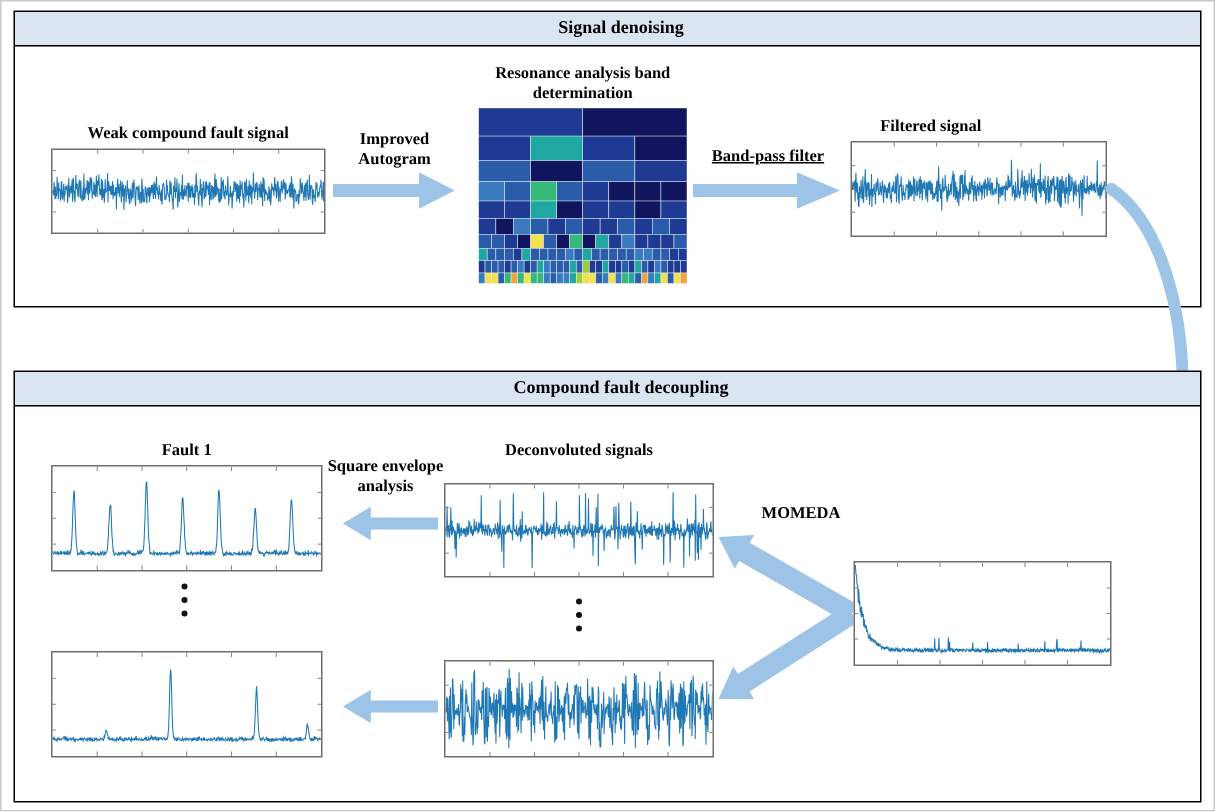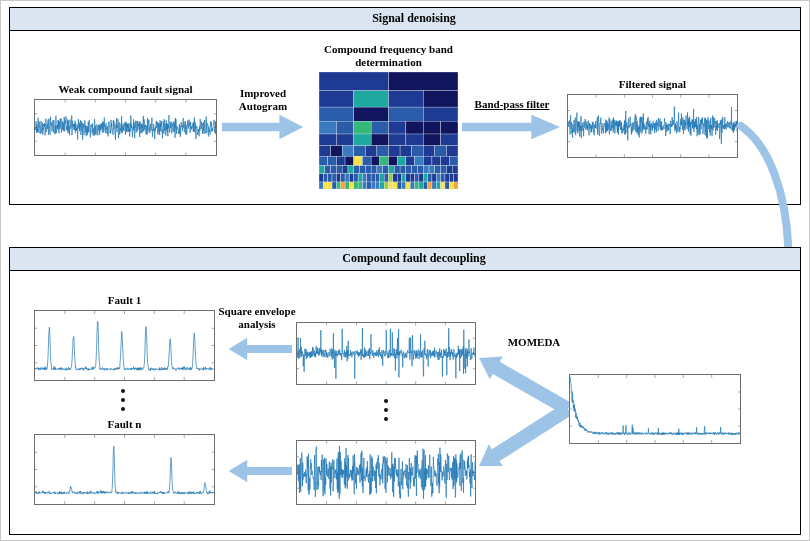--- a/index.html
+++ b/index.html
@@ -39,21 +39,21 @@
         <polyline points="0.0,26.3 0.3,24.7 0.6,25.3 0.9,27.4 1.2,19.4 1.5,23.3 1.8,29.9 2.2,22.3 2.5,29.5 2.8,26.2 3.1,27.9 3.4,16.2 3.7,23.2 4.0,24.7 4.3,29.9 4.6,19.5 4.9,24.8 5.2,23.7 5.5,24.0 5.8,30.8 6.2,28.6 6.5,19.2 6.8,19.2 7.1,27.6 7.4,29.9 7.7,27.4 8.0,24.1 8.3,20.5 8.6,31.4 8.9,24.9 9.2,27.5 9.5,21.8 9.8,23.9 10.2,22.3 10.5,24.5 10.8,21.0 11.1,32.1 11.4,28.9 11.7,24.2 12.0,17.0 12.3,25.5 12.6,28.8 12.9,23.9 13.2,22.5 13.5,21.7 13.8,26.3 14.2,20.7 14.5,17.8 14.8,31.4 15.1,28.0 15.4,16.9 15.7,25.3 16.0,24.6 16.3,29.4 16.6,31.7 16.9,23.2 17.2,15.2 17.5,23.7 17.8,22.3 18.2,20.3 18.5,25.9 18.8,28.6 19.1,26.8 19.4,20.7 19.7,18.5 20.0,19.0 20.3,28.3 20.6,29.4 20.9,18.4 21.2,28.7 21.5,29.3 21.8,31.0 22.2,27.1 22.5,23.0 22.8,30.4 23.1,14.4 23.4,22.3 23.7,30.0 24.0,28.5 24.3,23.2 24.6,26.2 24.9,22.8 25.2,24.0 25.5,18.2 25.8,26.9 26.2,18.8 26.5,30.4 26.8,19.6 27.1,22.6 27.4,26.3 27.7,17.3 28.0,16.5 28.3,19.8 28.6,25.0 28.9,17.2 29.2,29.6 29.5,25.7 29.8,25.5 30.2,26.7 30.5,19.2 30.8,27.2 31.1,27.0 31.4,20.9 31.7,28.4 32.0,23.3 32.3,15.4 32.6,23.9 32.9,28.5 33.2,18.5 33.5,21.6 33.8,20.8 34.2,14.9 34.5,22.1 34.8,26.9 35.1,26.8 35.4,23.7 35.7,27.6 36.0,17.5 36.3,29.8 36.6,30.3 36.9,18.5 37.2,27.7 37.5,28.8 37.8,23.7 38.2,32.0 38.5,26.2 38.8,17.8 39.1,26.0 39.4,25.3 39.7,25.1 40.0,24.6 40.3,19.9 40.6,14.0 40.9,31.8 41.2,21.4 41.5,18.9 41.8,24.8 42.2,24.0 42.5,21.7 42.8,24.6 43.1,27.2 43.4,21.7 43.7,27.2 44.0,24.0 44.3,18.8 44.6,29.9 44.9,21.0 45.2,25.8 45.5,28.0 45.8,25.5 46.2,27.4 46.5,22.5 46.8,24.8 47.1,36.0 47.4,23.4 47.7,21.9 48.0,17.4 48.3,25.9 48.6,25.6 48.9,20.5 49.2,28.4 49.5,22.4 49.8,24.5 50.2,18.5 50.5,28.9 50.8,31.8 51.1,23.0 51.4,19.3 51.7,26.6 52.0,28.4 52.3,21.0 52.6,36.2 52.9,29.5 53.2,23.4 53.5,24.2 53.8,21.6 54.2,31.7 54.5,27.5 54.8,26.8 55.1,18.4 55.4,25.1 55.7,23.3 56.0,29.6 56.3,23.5 56.6,32.9 56.9,26.1 57.2,27.0 57.5,23.4 57.8,31.9 58.2,24.8 58.5,29.9 58.8,19.9 59.1,21.8 59.4,29.1 59.7,20.3 60.0,18.1 60.3,22.3 60.6,23.3 60.9,31.2 61.2,34.0 61.5,25.9 61.8,22.5 62.2,22.3 62.5,24.0 62.8,22.6 63.1,30.3 63.4,24.2 63.7,21.4 64.0,27.4 64.3,32.2 64.6,28.6 64.9,25.5 65.2,26.7 65.5,32.4 65.8,17.3 66.2,22.3 66.5,31.4 66.8,23.5 67.1,31.3 67.4,31.5 67.7,31.4 68.0,28.0 68.3,22.2 68.6,23.4 68.9,23.3 69.2,31.1 69.5,32.2 69.8,25.6 70.2,22.7 70.5,26.6 70.8,28.0 71.1,22.5 71.4,31.5 71.7,29.4 72.0,22.8 72.3,27.5 72.6,24.6 72.9,21.3 73.2,26.1 73.5,21.8 73.8,21.4 74.2,28.8 74.5,29.7 74.8,19.3 75.1,27.2 75.4,20.5 75.7,23.0 76.0,29.6 76.3,20.8 76.6,16.0 76.9,24.5 77.2,22.5 77.5,27.0 77.8,25.0 78.2,30.0 78.5,21.1 78.8,24.0 79.1,26.6 79.4,26.4 79.7,30.9 80.0,27.2 80.3,23.9 80.6,33.1 80.9,31.0 81.2,20.4 81.5,21.3 81.8,19.9 82.2,22.5 82.5,24.5 82.8,30.2 83.1,28.5 83.4,27.2 83.7,30.2 84.0,18.1 84.3,24.6 84.6,21.3 84.9,27.2 85.2,26.6 85.5,27.8 85.8,28.0 86.2,31.5 86.5,18.3 86.8,26.8 87.1,26.3 87.4,19.5 87.7,27.0 88.0,28.0 88.3,30.5 88.6,32.0 88.9,36.2 89.2,22.0 89.5,22.2 89.8,25.4 90.2,16.5 90.5,29.2 90.8,23.4 91.1,25.4 91.4,23.3 91.7,17.4 92.0,29.0 92.3,34.8 92.6,29.5 92.9,23.6 93.2,20.2 93.5,31.3 93.8,29.0 94.2,25.7 94.5,27.6 94.8,24.8 95.1,21.2 95.4,29.9 95.7,14.8 96.0,26.4 96.3,30.1 96.6,28.1 96.9,23.7 97.2,28.0 97.5,21.3 97.8,25.2 98.2,27.5 98.5,28.2 98.8,21.7 99.1,23.1 99.4,23.9 99.7,19.8 100.0,31.4 100.3,25.7 100.6,19.9 100.9,28.7 101.2,21.5 101.5,24.6 101.8,29.3 102.2,22.1 102.5,25.1 102.8,20.9 103.1,28.6 103.4,22.5 103.7,28.7 104.0,27.6 104.3,26.3 104.6,33.1 104.9,21.0 105.2,28.7 105.5,24.8 105.8,14.1 106.2,18.5 106.5,25.4 106.8,22.0 107.1,25.9 107.4,29.8 107.7,33.8 108.0,26.6 108.3,24.6 108.6,26.6 108.9,17.6 109.2,27.7 109.5,20.4 109.8,30.6 110.2,34.7 110.5,23.1 110.8,25.0 111.1,18.9 111.4,23.1 111.7,29.8 112.0,28.6 112.3,25.9 112.6,19.0 112.9,28.5 113.2,26.8 113.5,19.1 113.8,23.1 114.2,23.6 114.5,21.6 114.8,26.5 115.1,27.1 115.4,19.9 115.7,33.7 116.0,19.4 116.3,28.3 116.6,29.4 116.9,30.2 117.2,21.2 117.5,25.3 117.8,21.8 118.2,30.2 118.5,22.6 118.8,23.2 119.1,29.0 119.4,19.2 119.7,14.4 120.0,27.5 120.3,28.4 120.6,17.6 120.9,23.0 121.2,27.1 121.5,22.3 121.8,24.6 122.2,23.3 122.5,31.0 122.8,31.4 123.1,27.2 123.4,23.3 123.7,31.4 124.0,28.9 124.3,16.3 124.6,29.9 124.9,26.4 125.2,18.9 125.5,20.4 125.8,17.9 126.2,28.2 126.5,24.8 126.8,28.5 127.1,30.0 127.4,21.6 127.7,25.2 128.0,25.3 128.3,27.7 128.6,26.8 128.9,20.9 129.2,16.0 129.5,25.5 129.8,33.5 130.2,26.8 130.5,28.1 130.8,25.6 131.1,21.8 131.4,28.3 131.7,27.9 132.0,25.9 132.3,35.5 132.6,29.6 132.9,24.5 133.2,27.5 133.5,23.2 133.8,19.3 134.2,19.4 134.5,25.5 134.8,23.5 135.1,19.8 135.4,20.6 135.7,31.3 136.0,24.6 136.3,20.7 136.6,28.4 136.9,29.7 137.2,21.4 137.5,27.1 137.8,31.9 138.2,18.4 138.5,28.0 138.8,22.5 139.1,20.9 139.4,23.9 139.7,19.1 140.0,26.7 140.3,29.3 140.6,26.6 140.9,34.9 141.2,27.8 141.5,19.5 141.8,19.5 142.2,25.2 142.5,30.7 142.8,17.4 143.1,27.8 143.4,26.5 143.7,26.8 144.0,21.8 144.3,27.4 144.6,32.3 144.9,18.5 145.2,27.0 145.5,27.3 145.8,20.9 146.2,29.2 146.5,21.9 146.8,32.9 147.1,22.8 147.4,25.7 147.7,23.2 148.0,13.7 148.3,23.7 148.6,25.0 148.9,29.5 149.2,25.1 149.5,20.3 149.8,25.5 150.2,21.9 150.5,19.5 150.8,20.7 151.1,30.4 151.4,26.0 151.7,23.1 152.0,23.7 152.3,20.7 152.6,27.1 152.9,28.7 153.2,25.0 153.5,19.1 153.8,28.9 154.2,20.7 154.5,24.8 154.8,34.3 155.1,16.4 155.4,25.8 155.7,17.4 156.0,20.3 156.3,30.9 156.6,24.6 156.9,23.6 157.2,26.0 157.5,26.7 157.8,25.8 158.2,26.7 158.5,30.6 158.8,28.3 159.1,29.7 159.4,22.0 159.7,25.5 160.0,31.2 160.3,23.9 160.6,33.5 160.9,31.3 161.2,27.2 161.5,20.1 161.8,24.6 162.2,22.5 162.5,22.8 162.8,24.2 163.1,27.7 163.4,22.0 163.7,16.4 164.0,22.2 164.3,25.0 164.6,20.5 164.9,29.3 165.2,27.8 165.5,23.9 165.8,19.1 166.2,19.5 166.5,31.2 166.8,22.3 167.1,24.9 167.4,27.3 167.7,31.5 168.0,23.7 168.3,24.3 168.6,18.7 168.9,21.5 169.2,26.3 169.5,23.9 169.8,20.7 170.2,17.8 170.5,23.7 170.8,23.0 171.1,19.6 171.4,29.9 171.7,25.9 172.0,20.1 172.3,26.1 172.6,24.2 172.9,26.8 173.2,24.1 173.5,25.2 173.8,24.4 174.2,23.4 174.5,21.2 174.8,28.6 175.1,19.9 175.4,28.8 175.7,26.7 176.0,15.9 176.3,19.3 176.6,29.2 176.9,27.1 177.2,20.5 177.5,28.7 177.8,35.4 178.2,23.4 178.5,24.1 178.8,25.0 179.1,24.4 179.4,31.4 179.7,29.8 180.0,31.0 180.3,26.7 180.6,28.0 180.9,26.5 181.2,33.0 181.5,31.9 181.8,24.2 182.2,28.2 182.5,17.2 182.8,19.4 183.1,21.4 183.4,26.5 183.7,23.5 184.0,19.7 184.3,25.1 184.6,25.6 184.9,26.9 185.2,30.8 185.5,21.0 185.8,28.4 186.2,27.0 186.5,19.9 186.8,30.9 187.1,21.3 187.4,20.5 187.7,18.1 188.0,27.0 188.3,28.5 188.6,30.3 188.9,26.6 189.2,15.1 189.5,24.0 189.8,30.0 190.2,21.2 190.5,22.6 190.8,22.0 191.1,22.3 191.4,31.8 191.7,33.2 192.0,24.1 192.3,24.3 192.6,29.0 192.9,27.0 193.2,28.4 193.5,31.6 193.8,24.8 194.2,19.4 194.5,23.6 194.8,20.2 195.1,26.2 195.4,28.9 195.7,25.7 196.0,25.6 196.3,28.1 196.6,24.6 196.9,23.0 197.2,21.8 197.5,22.0 197.8,18.0 198.2,25.8 198.5,29.9 198.8,26.9 199.1,25.8 199.4,19.4 199.7,31.0 200.0,19.4" fill="none" stroke="var(--line)" stroke-width="0.7" vector-effect="non-scaling-stroke"></polyline>
         <path d="M33.3 50V47.8M33.3 0V2.2M66.7 50V47.8M66.7 0V2.2M100.0 50V47.8M100.0 0V2.2M133.3 50V47.8M133.3 0V2.2M166.7 50V47.8M166.7 0V2.2M0 12.5H2.5M200 12.5H197.5M0 25.0H2.5M200 25.0H197.5M0 37.5H2.5M200 37.5H197.5" stroke="#555" stroke-width="0.5" fill="none" vector-effect="non-scaling-stroke"></path>
       </svg>
   </div>
 
   <div class="lbl" style="left:214px;top:86px;width:96px;">Improved Autogram</div>
   <svg class="arrow-svg" style="left:221px;top:113px;width:82px;height:26px;" viewBox="0 0 100 30" preserveAspectRatio="none">
     <polygon points="0,10 70,10 70,1 99,15 70,29 70,20 0,20"></polygon>
   </svg>
 
-  <div class="lbl" style="left:296px;top:42px;width:183px;">Compound frequency band determination</div>
+  <div class="lbl" style="left:296px;top:42px;width:183px;">Resonance analysis band determination</div>
   <div class="heat" style="left:318px;top:71px;width:139px;height:117px;">
     <svg viewBox="0 0 100 100" preserveAspectRatio="none" id="heatmap">
         <rect x="0.00" y="0" width="50.00" height="16" fill="#1f3a93" stroke="#e4ecf7" stroke-width="0.25"></rect>
         <rect x="50.00" y="0" width="50.00" height="16" fill="#10155e" stroke="#e4ecf7" stroke-width="0.25"></rect>
         <rect x="0.00" y="16" width="25.00" height="14" fill="#1f3a93" stroke="#e4ecf7" stroke-width="0.25"></rect>
         <rect x="25.00" y="16" width="25.00" height="14" fill="#1fa8a0" stroke="#e4ecf7" stroke-width="0.25"></rect>
         <rect x="50.00" y="16" width="25.00" height="14" fill="#1f3a93" stroke="#e4ecf7" stroke-width="0.25"></rect>
         <rect x="75.00" y="16" width="25.00" height="14" fill="#10155e" stroke="#e4ecf7" stroke-width="0.25"></rect>
         <rect x="0.00" y="30" width="25.00" height="12" fill="#2a5caa" stroke="#e4ecf7" stroke-width="0.25"></rect>
         <rect x="25.00" y="30" width="25.00" height="12" fill="#10155e" stroke="#e4ecf7" stroke-width="0.25"></rect>
@@ -192,21 +192,21 @@
         <rect x="93.75" y="94" width="3.13" height="6" fill="#f5e14a" stroke="#e4ecf7" stroke-width="0.25"></rect>
         <rect x="96.88" y="94" width="3.13" height="6" fill="#f0a43c" stroke="#e4ecf7" stroke-width="0.25"></rect>
       </svg>
   </div>
 
   <div class="lbl" style="left:452px;top:97px;width:118px;text-decoration:underline;">Band-pass filter</div>
   <svg class="arrow-svg" style="left:461px;top:113px;width:99px;height:26px;" viewBox="0 0 100 30" preserveAspectRatio="none">
     <polygon points="0,10 70,10 70,1 99,15 70,29 70,20 0,20"></polygon>
   </svg>
 
-  <div class="lbl" style="left:566px;top:77px;width:171px;">Filtered signal</div>
+  <div class="lbl" style="left:534px;top:77px;width:171px;">Filtered signal</div>
   <div class="plot" style="left:566px;top:93px;width:171px;height:64px;">
     <svg viewBox="0 0 200 50" preserveAspectRatio="none">
         <polyline points="0.0,21.0 0.3,24.1 0.6,25.4 0.9,24.8 1.2,21.7 1.5,23.4 1.8,20.5 2.2,25.4 2.5,31.9 2.8,20.9 3.1,16.3 3.4,22.9 3.7,27.0 4.0,22.1 4.3,21.9 4.6,31.0 4.9,26.8 5.2,34.2 5.5,34.4 5.8,23.5 6.2,29.9 6.5,27.9 6.8,25.9 7.1,20.2 7.4,22.8 7.7,29.5 8.0,30.4 8.3,26.3 8.6,18.2 8.9,32.0 9.2,32.4 9.5,26.0 9.8,22.4 10.2,19.1 10.5,14.3 10.8,29.3 11.1,21.1 11.4,25.2 11.7,30.9 12.0,23.9 12.3,21.8 12.6,25.6 12.9,21.2 13.2,29.0 13.5,21.9 13.8,33.4 14.2,30.3 14.5,25.1 14.8,28.3 15.1,25.1 15.4,17.0 15.7,34.7 16.0,24.9 16.3,28.4 16.6,29.1 16.9,24.6 17.2,25.7 17.5,22.3 17.8,28.0 18.2,27.0 18.5,33.3 18.8,24.2 19.1,21.3 19.4,26.3 19.7,24.9 20.0,22.8 20.3,19.3 20.6,21.8 20.9,28.0 21.2,27.7 21.5,27.8 21.8,27.6 22.2,21.4 22.5,26.6 22.8,23.4 23.1,28.5 23.4,24.6 23.7,24.0 24.0,20.6 24.3,23.7 24.6,29.1 24.9,32.5 25.2,26.8 25.5,22.6 25.8,26.8 26.2,25.0 26.5,23.5 26.8,27.8 27.1,30.0 27.4,29.2 27.7,24.4 28.0,30.0 28.3,25.8 28.6,25.1 28.9,22.1 29.2,27.3 29.5,21.6 29.8,21.8 30.2,30.3 30.5,28.3 30.8,29.5 31.1,32.5 31.4,24.2 31.7,26.6 32.0,23.2 32.3,26.4 32.6,23.7 32.9,20.9 33.2,24.9 33.5,27.1 33.8,27.3 34.2,26.8 34.5,18.6 34.8,17.8 35.1,32.1 35.4,21.7 35.7,21.4 36.0,16.5 36.3,19.4 36.6,30.1 36.9,30.9 37.2,32.9 37.5,23.7 37.8,22.5 38.2,23.4 38.5,22.9 38.8,18.3 39.1,25.7 39.4,29.0 39.7,31.3 40.0,28.9 40.3,22.7 40.6,27.4 40.9,28.3 41.2,27.0 41.5,27.9 41.8,30.9 42.2,24.7 42.5,25.9 42.8,22.5 43.1,23.0 43.4,24.2 43.7,22.9 44.0,23.1 44.3,30.9 44.6,21.8 44.9,19.9 45.2,30.0 45.5,21.3 45.8,28.7 46.2,20.8 46.5,26.8 46.8,29.1 47.1,22.6 47.4,27.0 47.7,27.9 48.0,24.5 48.3,24.9 48.6,18.3 48.9,31.7 49.2,20.6 49.5,19.6 49.8,27.1 50.2,27.2 50.5,28.9 50.8,23.7 51.1,20.8 51.4,21.0 51.7,28.6 52.0,24.0 52.3,26.5 52.6,23.5 52.9,19.7 53.2,20.5 53.5,30.2 53.8,18.1 54.2,27.5 54.5,23.1 54.8,20.0 55.1,23.2 55.4,31.0 55.7,29.2 56.0,21.8 56.3,23.2 56.6,24.6 56.9,20.3 57.2,25.1 57.5,21.5 57.8,25.3 58.2,29.2 58.5,30.6 58.8,21.2 59.1,28.7 59.4,22.1 59.7,32.1 60.0,21.3 60.3,25.7 60.6,20.7 60.9,24.9 61.2,25.1 61.5,20.3 61.8,26.1 62.2,27.9 62.5,21.4 62.8,27.8 63.1,24.6 63.4,22.1 63.7,31.1 64.0,26.2 64.3,28.4 64.6,28.5 64.9,30.4 65.2,27.2 65.5,28.7 65.8,28.2 66.2,24.0 66.5,27.5 66.8,20.8 67.1,31.8 67.4,28.6 67.7,19.9 68.0,31.8 68.3,12.9 68.6,20.9 68.9,22.6 69.2,25.9 69.5,22.3 69.8,30.4 70.2,25.2 70.5,27.6 70.8,36.7 71.1,22.6 71.4,21.1 71.7,19.0 72.0,26.8 72.3,23.9 72.6,25.3 72.9,25.5 73.2,25.7 73.5,17.4 73.8,22.9 74.2,24.6 74.5,23.7 74.8,30.2 75.1,32.0 75.4,25.9 75.7,30.4 76.0,22.2 76.3,28.0 76.6,28.8 76.9,26.7 77.2,26.0 77.5,26.2 77.8,22.0 78.2,28.2 78.5,25.2 78.8,20.6 79.1,19.0 79.4,19.5 79.7,15.3 80.0,29.4 80.3,28.2 80.6,16.9 80.9,22.9 81.2,25.6 81.5,30.9 81.8,21.0 82.2,29.1 82.5,29.9 82.8,24.0 83.1,32.4 83.4,26.2 83.7,27.2 84.0,28.3 84.3,34.2 84.6,25.0 84.9,28.3 85.2,18.1 85.5,30.1 85.8,17.7 86.2,17.7 86.5,22.2 86.8,17.8 87.1,17.6 87.4,31.1 87.7,25.1 88.0,22.5 88.3,29.1 88.6,17.8 88.9,26.7 89.2,14.8 89.5,27.7 89.8,22.9 90.2,23.7 90.5,25.2 90.8,27.9 91.1,24.8 91.4,25.7 91.7,25.9 92.0,31.3 92.3,26.6 92.6,22.0 92.9,21.3 93.2,27.9 93.5,26.2 93.8,27.3 94.2,19.1 94.5,23.6 94.8,17.7 95.1,25.5 95.4,24.0 95.7,22.8 96.0,31.7 96.3,24.6 96.6,25.6 96.9,20.7 97.2,28.5 97.5,23.4 97.8,30.0 98.2,31.6 98.5,25.1 98.8,22.8 99.1,22.5 99.4,26.9 99.7,23.7 100.0,28.7 100.3,25.2 100.6,22.6 100.9,21.1 101.2,24.7 101.5,26.8 101.8,26.3 102.2,23.1 102.5,30.8 102.8,22.4 103.1,28.1 103.4,23.2 103.7,24.8 104.0,21.6 104.3,22.0 104.6,30.0 104.9,20.0 105.2,20.2 105.5,25.1 105.8,22.2 106.2,23.0 106.5,28.8 106.8,27.8 107.1,18.6 107.4,22.1 107.7,21.0 108.0,25.9 108.3,25.3 108.6,25.1 108.9,19.1 109.2,27.9 109.5,23.8 109.8,23.5 110.2,21.4 110.5,28.8 110.8,21.6 111.1,26.3 111.4,27.7 111.7,26.1 112.0,28.3 112.3,25.3 112.6,25.2 112.9,24.6 113.2,26.1 113.5,27.5 113.8,27.2 114.2,18.8 114.5,21.6 114.8,21.9 115.1,22.8 115.4,26.7 115.7,33.0 116.0,22.1 116.3,26.6 116.6,24.2 116.9,29.7 117.2,25.0 117.5,23.9 117.8,26.8 118.2,28.6 118.5,23.1 118.8,25.8 119.1,28.5 119.4,24.4 119.7,24.0 120.0,25.0 120.3,23.4 120.6,23.5 120.9,31.5 121.2,24.4 121.5,20.9 121.8,24.1 122.2,25.6 122.5,23.7 122.8,25.8 123.1,17.9 123.4,18.1 123.7,24.6 124.0,21.7 124.3,20.2 124.6,24.0 124.9,22.5 125.2,23.0 125.5,21.4 125.8,9.3 126.2,22.8 126.5,29.1 126.8,23.7 127.1,27.2 127.4,22.9 127.7,27.6 128.0,25.4 128.3,31.0 128.6,30.8 128.9,21.1 129.2,23.7 129.5,28.9 129.8,28.7 130.2,29.7 130.5,25.0 130.8,14.3 131.1,19.6 131.4,26.4 131.7,28.8 132.0,25.8 132.3,30.1 132.6,27.0 132.9,27.3 133.2,22.4 133.5,19.3 133.8,24.4 134.2,14.9 134.5,23.9 134.8,21.1 135.1,24.6 135.4,28.1 135.7,21.1 136.0,18.0 136.3,21.1 136.6,31.5 136.9,24.6 137.2,20.3 137.5,23.5 137.8,27.0 138.2,20.0 138.5,28.5 138.8,25.1 139.1,22.4 139.4,24.4 139.7,16.6 140.0,22.0 140.3,22.1 140.6,23.8 140.9,27.5 141.2,24.6 141.5,14.1 141.8,24.5 142.2,21.1 142.5,29.5 142.8,18.7 143.1,26.2 143.4,19.6 143.7,24.6 144.0,17.4 144.3,29.9 144.6,31.5 144.9,21.6 145.2,26.9 145.5,32.8 145.8,21.8 146.2,23.1 146.5,22.4 146.8,19.6 147.1,21.1 147.4,26.5 147.7,19.9 148.0,27.4 148.3,25.3 148.6,11.2 148.9,29.7 149.2,28.7 149.5,21.2 149.8,26.2 150.2,23.5 150.5,25.1 150.8,19.3 151.1,26.0 151.4,21.2 151.7,20.9 152.0,27.5 152.3,17.7 152.6,30.1 152.9,33.3 153.2,27.8 153.5,24.3 153.8,30.9 154.2,20.6 154.5,20.3 154.8,17.9 155.1,32.4 155.4,31.5 155.7,26.7 156.0,23.1 156.3,31.8 156.6,20.2 156.9,21.7 157.2,21.4 157.5,27.5 157.8,19.6 158.2,22.9 158.5,18.9 158.8,23.5 159.1,18.0 159.4,20.6 159.7,31.5 160.0,27.5 160.3,23.1 160.6,24.4 160.9,25.5 161.2,24.7 161.5,22.2 161.8,18.3 162.2,32.0 162.5,18.8 162.8,28.9 163.1,28.0 163.4,33.0 163.7,20.3 164.0,34.4 164.3,24.8 164.6,19.8 164.9,35.1 165.2,33.1 165.5,20.9 165.8,18.0 166.2,26.3 166.5,27.5 166.8,20.9 167.1,20.8 167.4,23.0 167.7,29.8 168.0,24.3 168.3,32.6 168.6,21.1 168.9,18.6 169.2,27.8 169.5,24.3 169.8,26.4 170.2,24.0 170.5,33.2 170.8,18.1 171.1,16.6 171.4,20.3 171.7,28.6 172.0,17.8 172.3,26.3 172.6,24.3 172.9,26.1 173.2,24.3 173.5,18.6 173.8,22.8 174.2,21.1 174.5,27.2 174.8,31.9 175.1,24.5 175.4,21.0 175.7,28.1 176.0,24.9 176.3,25.6 176.6,20.3 176.9,29.0 177.2,22.7 177.5,25.7 177.8,26.1 178.2,25.9 178.5,26.3 178.8,22.9 179.1,22.6 179.4,35.5 179.7,29.6 180.0,28.4 180.3,20.3 180.6,23.5 180.9,21.6 181.2,30.0 181.5,39.4 181.8,19.6 182.2,30.6 182.5,23.4 182.8,24.3 183.1,17.6 183.4,26.9 183.7,26.2 184.0,24.5 184.3,27.4 184.6,24.5 184.9,26.2 185.2,27.6 185.5,17.9 185.8,23.7 186.2,26.3 186.5,23.6 186.8,26.6 187.1,28.0 187.4,22.9 187.7,23.9 188.0,25.0 188.3,25.6 188.6,21.0 188.9,22.2 189.2,26.2 189.5,25.7 189.8,23.5 190.2,22.1 190.5,23.6 190.8,26.2 191.1,23.1 191.4,22.0 191.7,26.9 192.0,26.0 192.3,27.0 192.6,25.0 192.9,21.0 193.2,23.7 193.5,9.8 193.8,25.7 194.2,28.8 194.5,26.3 194.8,24.0 195.1,28.4 195.4,22.6 195.7,30.5 196.0,23.0 196.3,29.2 196.6,21.4 196.9,28.3 197.2,26.8 197.5,24.1 197.8,26.2 198.2,23.0 198.5,24.8 198.8,23.2 199.1,20.9 199.4,23.6 199.7,21.4 200.0,30.0" fill="none" stroke="var(--line)" stroke-width="0.7" vector-effect="non-scaling-stroke"></polyline>
         <path d="M33.3 50V47.8M33.3 0V2.2M66.7 50V47.8M66.7 0V2.2M100.0 50V47.8M100.0 0V2.2M133.3 50V47.8M133.3 0V2.2M166.7 50V47.8M166.7 0V2.2M0 12.5H2.5M200 12.5H197.5M0 25.0H2.5M200 25.0H197.5M0 37.5H2.5M200 37.5H197.5" stroke="#555" stroke-width="0.5" fill="none" vector-effect="non-scaling-stroke"></path>
       </svg>
   </div>
 
   <svg class="curve" style="left:718px;top:110px;width:92px;height:300px;" viewBox="0 0 92 300">
     <defs>
       <marker id="ah" markerUnits="userSpaceOnUse" markerWidth="26" markerHeight="26" refX="3" refY="9" orient="auto">
@@ -229,33 +229,33 @@
         <path d="M33.3 50V47.8M33.3 0V2.2M66.7 50V47.8M66.7 0V2.2M100.0 50V47.8M100.0 0V2.2M133.3 50V47.8M133.3 0V2.2M166.7 50V47.8M166.7 0V2.2M0 12.5H2.5M200 12.5H197.5M0 25.0H2.5M200 25.0H197.5M0 37.5H2.5M200 37.5H197.5" stroke="#555" stroke-width="0.5" fill="none" vector-effect="non-scaling-stroke"></path>
       </svg>
   </div>
 
   <div class="vdots" style="left:120px;top:388px;">
       <i></i>
       <i></i>
       <i></i>
     </div>
 
-  <div class="lbl" style="left:33px;top:417px;width:181px;">Fault n</div>
   <div class="plot" style="left:33px;top:433px;width:181px;height:71px;">
     <svg viewBox="0 0 200 50" preserveAspectRatio="none">
         <polyline points="0.0,42.0 0.3,41.3 0.6,41.9 0.9,41.8 1.2,40.7 1.5,42.5 1.8,41.9 2.2,41.8 2.5,41.9 2.8,42.5 3.1,42.1 3.4,42.5 3.7,41.7 4.0,42.4 4.3,41.2 4.6,42.0 4.9,41.1 5.2,42.2 5.5,42.1 5.8,41.9 6.2,42.2 6.5,42.2 6.8,41.6 7.1,41.9 7.4,41.9 7.7,41.7 8.0,41.2 8.3,41.1 8.6,40.4 8.9,42.1 9.2,41.2 9.5,40.8 9.8,41.9 10.2,41.2 10.5,42.1 10.8,42.8 11.1,41.8 11.4,41.3 11.7,42.7 12.0,42.0 12.3,42.1 12.6,41.8 12.9,41.8 13.2,41.3 13.5,41.4 13.8,42.4 14.2,42.2 14.5,41.6 14.8,41.8 15.1,41.4 15.4,41.7 15.7,40.7 16.0,42.5 16.3,42.8 16.6,42.3 16.9,42.9 17.2,42.2 17.5,41.7 17.8,42.1 18.2,42.0 18.5,42.0 18.8,42.4 19.1,42.3 19.4,42.0 19.7,42.1 20.0,41.6 20.3,41.8 20.6,42.1 20.9,41.5 21.2,42.0 21.5,41.3 21.8,42.4 22.2,41.1 22.5,41.9 22.8,42.7 23.1,42.1 23.4,41.9 23.7,41.3 24.0,41.5 24.3,41.7 24.6,41.9 24.9,42.3 25.2,42.5 25.5,41.9 25.8,42.9 26.2,41.6 26.5,41.9 26.8,42.2 27.1,42.1 27.4,40.8 27.7,42.2 28.0,42.9 28.3,41.3 28.6,41.8 28.9,42.2 29.2,42.4 29.5,41.0 29.8,42.8 30.2,42.5 30.5,42.6 30.8,42.4 31.1,41.5 31.4,42.8 31.7,41.4 32.0,41.8 32.3,41.9 32.6,41.7 32.9,41.1 33.2,42.5 33.5,42.0 33.8,42.1 34.2,42.3 34.5,42.0 34.8,42.3 35.1,42.6 35.4,42.2 35.7,41.3 36.0,41.3 36.3,41.6 36.6,41.9 36.9,41.8 37.2,41.7 37.5,41.8 37.8,42.8 38.2,41.5 38.5,40.4 38.8,40.9 39.1,39.6 39.4,39.1 39.7,37.2 40.0,38.2 40.3,38.1 40.6,38.2 40.9,39.5 41.2,40.1 41.5,41.8 41.8,41.7 42.2,41.0 42.5,41.5 42.8,42.3 43.1,42.1 43.4,41.9 43.7,41.7 44.0,41.9 44.3,41.1 44.6,42.1 44.9,41.6 45.2,42.0 45.5,42.1 45.8,42.7 46.2,41.9 46.5,41.9 46.8,42.4 47.1,42.4 47.4,42.8 47.7,41.5 48.0,42.0 48.3,41.2 48.6,42.0 48.9,42.0 49.2,42.4 49.5,42.1 49.8,41.4 50.2,40.7 50.5,42.3 50.8,40.6 51.1,42.1 51.4,42.3 51.7,42.0 52.0,41.7 52.3,42.6 52.6,42.8 52.9,42.3 53.2,42.1 53.5,41.6 53.8,42.8 54.2,41.4 54.5,41.6 54.8,41.4 55.1,42.1 55.4,41.8 55.7,41.9 56.0,42.2 56.3,41.6 56.6,41.3 56.9,42.2 57.2,41.3 57.5,41.6 57.8,41.7 58.2,42.7 58.5,42.9 58.8,41.1 59.1,41.4 59.4,42.6 59.7,41.9 60.0,42.0 60.3,42.0 60.6,42.0 60.9,41.2 61.2,42.4 61.5,42.2 61.8,41.1 62.2,41.7 62.5,40.5 62.8,42.2 63.1,42.1 63.4,41.8 63.7,41.8 64.0,42.3 64.3,41.7 64.6,41.7 64.9,41.5 65.2,42.1 65.5,42.3 65.8,42.4 66.2,42.6 66.5,41.6 66.8,42.1 67.1,42.1 67.4,42.4 67.7,42.2 68.0,42.5 68.3,41.7 68.6,41.5 68.9,41.8 69.2,40.7 69.5,42.2 69.8,40.8 70.2,42.4 70.5,42.4 70.8,42.2 71.1,42.3 71.4,41.0 71.7,41.5 72.0,42.2 72.3,41.6 72.6,41.6 72.9,41.3 73.2,41.7 73.5,40.2 73.8,40.2 74.2,41.9 74.5,40.7 74.8,42.5 75.1,40.9 75.4,41.9 75.7,41.9 76.0,41.4 76.3,40.7 76.6,40.7 76.9,42.2 77.2,40.8 77.5,42.2 77.8,42.4 78.2,41.8 78.5,41.2 78.8,41.9 79.1,42.3 79.4,41.0 79.7,41.8 80.0,41.8 80.3,41.7 80.6,41.2 80.9,41.2 81.2,41.2 81.5,42.1 81.8,42.1 82.2,41.7 82.5,41.4 82.8,41.3 83.1,41.5 83.4,41.9 83.7,41.1 84.0,42.2 84.3,42.1 84.6,42.1 84.9,42.0 85.2,41.4 85.5,41.7 85.8,40.9 86.2,38.7 86.5,36.0 86.8,30.2 87.1,23.9 87.4,14.9 87.7,10.9 88.0,8.2 88.3,9.8 88.6,16.6 88.9,24.3 89.2,30.9 89.5,36.4 89.8,38.8 90.2,41.4 90.5,40.6 90.8,41.7 91.1,42.2 91.4,41.7 91.7,41.7 92.0,41.4 92.3,42.9 92.6,41.4 92.9,42.1 93.2,42.3 93.5,41.3 93.8,41.9 94.2,41.9 94.5,41.7 94.8,41.7 95.1,42.1 95.4,42.5 95.7,42.5 96.0,42.6 96.3,42.0 96.6,41.7 96.9,41.2 97.2,42.6 97.5,41.7 97.8,42.5 98.2,42.0 98.5,41.6 98.8,41.4 99.1,41.7 99.4,42.4 99.7,41.8 100.0,42.0 100.3,41.6 100.6,41.9 100.9,41.6 101.2,42.0 101.5,42.4 101.8,42.0 102.2,41.6 102.5,41.5 102.8,41.6 103.1,41.6 103.4,41.8 103.7,42.6 104.0,42.3 104.3,41.8 104.6,42.7 104.9,41.8 105.2,41.5 105.5,42.3 105.8,41.5 106.2,41.9 106.5,41.7 106.8,41.4 107.1,42.5 107.4,42.4 107.7,41.7 108.0,42.7 108.3,40.8 108.6,42.0 108.9,42.2 109.2,40.8 109.5,40.9 109.8,41.8 110.2,41.9 110.5,42.1 110.8,41.7 111.1,42.4 111.4,41.9 111.7,42.0 112.0,42.2 112.3,41.6 112.6,42.5 112.9,41.7 113.2,41.4 113.5,42.4 113.8,42.3 114.2,42.2 114.5,41.9 114.8,42.2 115.1,42.4 115.4,42.6 115.7,42.0 116.0,41.7 116.3,41.7 116.6,42.3 116.9,42.4 117.2,42.3 117.5,42.5 117.8,41.4 118.2,41.5 118.5,41.7 118.8,42.6 119.1,42.1 119.4,42.1 119.7,41.8 120.0,41.8 120.3,41.3 120.6,41.2 120.9,42.2 121.2,42.4 121.5,42.4 121.8,42.3 122.2,41.2 122.5,42.8 122.8,41.4 123.1,41.6 123.4,41.6 123.7,41.1 124.0,41.9 124.3,42.6 124.6,41.0 124.9,42.4 125.2,42.1 125.5,42.6 125.8,41.1 126.2,42.1 126.5,42.1 126.8,41.3 127.1,41.9 127.4,42.4 127.7,42.5 128.0,42.4 128.3,42.5 128.6,42.4 128.9,41.1 129.2,42.0 129.5,42.2 129.8,42.5 130.2,42.5 130.5,42.4 130.8,41.1 131.1,41.5 131.4,42.1 131.7,42.6 132.0,41.7 132.3,41.5 132.6,42.0 132.9,40.8 133.2,42.1 133.5,42.5 133.8,41.0 134.2,42.7 134.5,42.3 134.8,42.5 135.1,42.2 135.4,42.3 135.7,42.0 136.0,42.2 136.3,42.6 136.6,42.5 136.9,41.5 137.2,41.8 137.5,42.8 137.8,42.4 138.2,42.2 138.5,42.2 138.8,42.0 139.1,41.2 139.4,41.9 139.7,41.7 140.0,41.2 140.3,41.1 140.6,41.7 140.9,40.8 141.2,41.7 141.5,41.3 141.8,42.4 142.2,41.5 142.5,42.4 142.8,41.8 143.1,41.9 143.4,42.7 143.7,41.3 144.0,41.7 144.3,42.0 144.6,42.7 144.9,41.7 145.2,41.5 145.5,41.6 145.8,41.9 146.2,42.2 146.5,41.8 146.8,41.9 147.1,42.1 147.4,42.1 147.7,41.9 148.0,41.6 148.3,42.2 148.6,41.7 148.9,40.7 149.2,41.2 149.5,42.0 149.8,40.5 150.2,39.8 150.5,36.4 150.8,33.1 151.1,28.0 151.4,23.2 151.7,19.1 152.0,16.3 152.3,18.8 152.6,23.8 152.9,29.0 153.2,33.7 153.5,37.3 153.8,39.5 154.2,40.5 154.5,41.3 154.8,41.7 155.1,42.3 155.4,41.6 155.7,42.3 156.0,42.1 156.3,41.6 156.6,41.7 156.9,41.1 157.2,41.8 157.5,41.8 157.8,42.1 158.2,42.6 158.5,41.9 158.8,41.8 159.1,41.8 159.4,40.7 159.7,42.3 160.0,42.4 160.3,41.3 160.6,42.4 160.9,42.6 161.2,41.3 161.5,42.6 161.8,42.8 162.2,42.0 162.5,41.9 162.8,42.7 163.1,42.0 163.4,42.6 163.7,42.4 164.0,41.3 164.3,42.7 164.6,42.5 164.9,41.7 165.2,42.7 165.5,42.4 165.8,42.5 166.2,41.7 166.5,42.5 166.8,41.5 167.1,42.4 167.4,42.2 167.7,42.0 168.0,42.3 168.3,41.7 168.6,41.7 168.9,41.7 169.2,42.1 169.5,42.2 169.8,41.7 170.2,42.2 170.5,42.5 170.8,41.8 171.1,41.9 171.4,42.3 171.7,41.3 172.0,40.9 172.3,42.9 172.6,42.0 172.9,41.2 173.2,41.2 173.5,41.8 173.8,41.2 174.2,42.5 174.5,42.6 174.8,41.5 175.1,42.7 175.4,41.8 175.7,41.9 176.0,41.7 176.3,41.1 176.6,42.3 176.9,42.6 177.2,41.2 177.5,42.3 177.8,41.8 178.2,42.6 178.5,42.1 178.8,42.4 179.1,42.8 179.4,42.6 179.7,41.7 180.0,41.6 180.3,42.3 180.6,42.2 180.9,42.0 181.2,41.5 181.5,42.2 181.8,41.2 182.2,42.1 182.5,41.6 182.8,42.1 183.1,42.6 183.4,42.5 183.7,40.8 184.0,41.4 184.3,42.6 184.6,42.6 184.9,40.8 185.2,41.6 185.5,42.3 185.8,42.5 186.2,42.5 186.5,42.0 186.8,42.0 187.1,41.9 187.4,41.4 187.7,41.4 188.0,41.7 188.3,41.8 188.6,40.2 188.9,39.4 189.2,37.5 189.5,35.5 189.8,34.6 190.2,35.3 190.5,36.7 190.8,37.5 191.1,39.2 191.4,40.4 191.7,41.2 192.0,42.0 192.3,42.3 192.6,41.6 192.9,41.6 193.2,42.9 193.5,41.7 193.8,42.0 194.2,42.3 194.5,42.5 194.8,40.6 195.1,42.1 195.4,40.4 195.7,41.9 196.0,41.9 196.3,41.3 196.6,41.2 196.9,41.5 197.2,41.7 197.5,42.4 197.8,41.6 198.2,41.8 198.5,41.9 198.8,42.0 199.1,41.3 199.4,41.7 199.7,42.0 200.0,42.1" fill="none" stroke="var(--line)" stroke-width="0.7" vector-effect="non-scaling-stroke"></polyline>
         <path d="M33.3 50V47.8M33.3 0V2.2M66.7 50V47.8M66.7 0V2.2M100.0 50V47.8M100.0 0V2.2M133.3 50V47.8M133.3 0V2.2M166.7 50V47.8M166.7 0V2.2M0 12.5H2.5M200 12.5H197.5M0 25.0H2.5M200 25.0H197.5M0 37.5H2.5M200 37.5H197.5" stroke="#555" stroke-width="0.5" fill="none" vector-effect="non-scaling-stroke"></path>
       </svg>
   </div>
 
   <div class="lbl" style="left:203px;top:304px;width:106px;">Square envelope analysis</div>
   <svg class="arrow-svg" style="left:227px;top:336px;width:64px;height:24px;" viewBox="0 0 100 30" preserveAspectRatio="none">
     <polygon points="100,10 30,10 30,1 1,15 30,29 30,20 100,20"></polygon>
   </svg>
 
+  <div class="lbl" style="left:295px;top:293px;width:180px;">Deconvoluted signals</div>
   <div class="plot" style="left:295px;top:321px;width:180px;height:63px;">
     <svg viewBox="0 0 200 50" preserveAspectRatio="none">
         <polyline points="0.0,23.4 0.3,28.4 0.6,24.6 0.9,22.9 1.2,12.2 1.5,23.2 1.8,29.0 2.2,22.2 2.5,24.8 2.8,25.7 3.1,29.0 3.4,21.0 3.7,24.8 4.0,12.5 4.3,25.6 4.6,27.7 4.9,19.6 5.2,27.1 5.5,24.9 5.8,23.1 6.2,25.1 6.5,24.9 6.8,27.8 7.1,35.3 7.4,25.6 7.7,25.8 8.0,39.9 8.3,28.1 8.6,27.1 8.9,21.1 9.2,24.8 9.5,26.7 9.8,22.7 10.2,21.2 10.5,29.6 10.8,23.7 11.1,24.7 11.4,25.3 11.7,28.3 12.0,23.4 12.3,25.8 12.6,25.7 12.9,25.4 13.2,27.1 13.5,24.7 13.8,23.9 14.2,27.2 14.5,24.1 14.8,28.7 15.1,24.2 15.4,28.5 15.7,23.8 16.0,23.0 16.3,24.7 16.6,27.8 16.9,23.5 17.2,27.2 17.5,19.6 17.8,23.2 18.2,20.6 18.5,25.5 18.8,26.4 19.1,24.3 19.4,22.6 19.7,27.1 20.0,25.0 20.3,28.3 20.6,24.4 20.9,27.5 21.2,25.4 21.5,18.8 21.8,24.9 22.2,25.4 22.5,22.5 22.8,25.1 23.1,20.2 23.4,24.7 23.7,24.6 24.0,23.7 24.3,26.9 24.6,23.7 24.9,20.5 25.2,25.9 25.5,22.2 25.8,21.7 26.2,23.7 26.5,23.8 26.8,5.9 27.1,25.8 27.4,21.6 27.7,27.3 28.0,25.3 28.3,22.1 28.6,25.3 28.9,24.4 29.2,25.4 29.5,28.0 29.8,22.2 30.2,22.4 30.5,25.9 30.8,25.4 31.1,27.0 31.4,28.0 31.7,22.0 32.0,23.9 32.3,21.9 32.6,23.5 32.9,28.0 33.2,24.1 33.5,26.1 33.8,24.4 34.2,25.1 34.5,28.7 34.8,26.7 35.1,26.7 35.4,25.9 35.7,24.5 36.0,23.8 36.3,25.1 36.6,26.8 36.9,27.5 37.2,21.3 37.5,24.2 37.8,24.2 38.2,25.0 38.5,27.2 38.8,23.2 39.1,20.7 39.4,29.9 39.7,23.6 40.0,25.1 40.3,21.8 40.6,29.1 40.9,8.3 41.2,24.2 41.5,27.4 41.8,26.9 42.2,36.8 42.5,22.1 42.8,26.9 43.1,24.2 43.4,26.2 43.7,45.6 44.0,22.7 44.3,25.8 44.6,25.1 44.9,27.4 45.2,26.7 45.5,25.4 45.8,26.3 46.2,22.9 46.5,25.7 46.8,22.2 47.1,24.6 47.4,26.3 47.7,22.6 48.0,21.7 48.3,23.7 48.6,24.5 48.9,26.5 49.2,24.9 49.5,26.7 49.8,25.2 50.2,30.5 50.5,23.9 50.8,4.8 51.1,21.9 51.4,24.7 51.7,25.4 52.0,24.7 52.3,24.9 52.6,25.7 52.9,27.6 53.2,22.0 53.5,26.1 53.8,27.6 54.2,28.2 54.5,26.0 54.8,23.7 55.1,27.9 55.4,23.2 55.7,25.5 56.0,18.9 56.3,31.3 56.6,25.7 56.9,22.2 57.2,29.3 57.5,14.6 57.8,24.9 58.2,26.9 58.5,26.4 58.8,26.0 59.1,25.3 59.4,25.8 59.7,27.2 60.0,22.1 60.3,22.6 60.6,26.3 60.9,25.8 61.2,24.1 61.5,27.4 61.8,27.9 62.2,24.6 62.5,24.7 62.8,23.4 63.1,24.4 63.4,25.0 63.7,26.0 64.0,25.4 64.3,23.3 64.6,28.4 64.9,45.6 65.2,26.4 65.5,26.2 65.8,25.0 66.2,22.8 66.5,23.0 66.8,24.1 67.1,24.4 67.4,23.8 67.7,26.1 68.0,22.6 68.3,26.0 68.6,24.9 68.9,27.7 69.2,27.1 69.5,23.8 69.8,27.1 70.2,24.5 70.5,24.4 70.8,25.8 71.1,23.6 71.4,24.4 71.7,21.4 72.0,30.2 72.3,25.4 72.6,22.6 72.9,26.9 73.2,23.5 73.5,4.2 73.8,27.2 74.2,26.4 74.5,26.9 74.8,28.1 75.1,25.4 75.4,28.6 75.7,22.4 76.0,20.2 76.3,27.8 76.6,21.4 76.9,26.9 77.2,24.2 77.5,27.5 77.8,26.3 78.2,23.5 78.5,23.1 78.8,22.7 79.1,26.2 79.4,27.0 79.7,26.7 80.0,25.3 80.3,23.3 80.6,27.1 80.9,21.4 81.2,23.8 81.5,20.7 81.8,29.6 82.2,23.7 82.5,25.5 82.8,24.6 83.1,9.1 83.4,23.1 83.7,23.7 84.0,23.6 84.3,24.7 84.6,26.8 84.9,26.6 85.2,22.3 85.5,25.4 85.8,24.9 86.2,28.5 86.5,26.0 86.8,24.3 87.1,25.4 87.4,24.8 87.7,26.9 88.0,24.4 88.3,25.6 88.6,24.2 88.9,27.2 89.2,27.1 89.5,23.4 89.8,22.2 90.2,26.3 90.5,24.3 90.8,26.0 91.1,26.4 91.4,28.0 91.7,21.8 92.0,25.2 92.3,25.3 92.6,20.0 92.9,25.8 93.2,26.8 93.5,24.0 93.8,24.7 94.2,27.4 94.5,26.3 94.8,27.0 95.1,29.2 95.4,22.1 95.7,26.9 96.0,26.0 96.3,35.0 96.6,24.2 96.9,24.9 97.2,22.4 97.5,24.2 97.8,23.3 98.2,26.8 98.5,27.2 98.8,25.7 99.1,24.3 99.4,23.1 99.7,26.8 100.0,25.1 100.3,5.9 100.6,21.0 100.9,24.0 101.2,23.6 101.5,25.2 101.8,26.8 102.2,28.9 102.5,24.3 102.8,28.3 103.1,27.8 103.4,23.5 103.7,22.0 104.0,24.2 104.3,26.7 104.6,28.4 104.9,4.7 105.2,26.4 105.5,26.7 105.8,24.6 106.2,26.6 106.5,24.3 106.8,24.2 107.1,7.6 107.4,25.1 107.7,27.2 108.0,25.2 108.3,26.4 108.6,24.4 108.9,20.8 109.2,25.3 109.5,28.5 109.8,21.7 110.2,21.7 110.5,39.1 110.8,25.2 111.1,26.3 111.4,25.9 111.7,25.6 112.0,21.7 112.3,29.1 112.6,23.5 112.9,12.5 113.2,26.3 113.5,24.0 113.8,26.4 114.2,5.1 114.5,44.6 114.8,24.0 115.1,23.4 115.4,26.5 115.7,23.9 116.0,23.0 116.3,23.2 116.6,24.9 116.9,24.1 117.2,21.8 117.5,22.6 117.8,23.6 118.2,27.1 118.5,25.1 118.8,36.4 119.1,26.2 119.4,24.3 119.7,24.4 120.0,23.4 120.3,28.5 120.6,29.0 120.9,28.2 121.2,26.2 121.5,25.2 121.8,28.1 122.2,25.2 122.5,24.4 122.8,25.6 123.1,28.4 123.4,28.5 123.7,25.0 124.0,23.5 124.3,22.2 124.6,24.7 124.9,24.4 125.2,24.3 125.5,24.7 125.8,23.7 126.2,12.1 126.5,23.0 126.8,30.0 127.1,27.5 127.4,25.3 127.7,11.7 128.0,24.6 128.3,23.1 128.6,24.5 128.9,23.1 129.2,35.4 129.5,25.6 129.8,10.0 130.2,22.5 130.5,25.6 130.8,30.0 131.1,26.3 131.4,26.6 131.7,22.1 132.0,23.8 132.3,25.0 132.6,24.3 132.9,26.2 133.2,29.1 133.5,23.6 133.8,22.6 134.2,28.0 134.5,22.6 134.8,29.1 135.1,28.3 135.4,24.5 135.7,26.7 136.0,23.2 136.3,21.9 136.6,21.6 136.9,26.0 137.2,29.6 137.5,26.2 137.8,23.0 138.2,25.9 138.5,27.5 138.8,9.3 139.1,22.7 139.4,27.0 139.7,28.4 140.0,23.9 140.3,23.6 140.6,27.9 140.9,24.0 141.2,22.5 141.5,25.7 141.8,35.9 142.2,43.7 142.5,24.1 142.8,20.8 143.1,24.5 143.4,25.9 143.7,14.6 144.0,25.7 144.3,26.1 144.6,26.6 144.9,25.1 145.2,27.3 145.5,29.6 145.8,26.0 146.2,24.7 146.5,21.2 146.8,27.5 147.1,26.3 147.4,35.6 147.7,26.4 148.0,23.1 148.3,22.5 148.6,22.9 148.9,22.1 149.2,26.7 149.5,22.8 149.8,22.2 150.2,28.6 150.5,25.1 150.8,24.5 151.1,24.5 151.4,26.9 151.7,25.9 152.0,23.6 152.3,26.3 152.6,23.0 152.9,26.7 153.2,27.0 153.5,24.4 153.8,22.6 154.2,27.7 154.5,20.1 154.8,28.2 155.1,25.6 155.4,24.8 155.7,25.0 156.0,25.0 156.3,22.4 156.6,23.7 156.9,24.9 157.2,24.4 157.5,28.0 157.8,24.5 158.2,23.9 158.5,30.2 158.8,24.5 159.1,24.0 159.4,23.5 159.7,30.2 160.0,24.1 160.3,20.9 160.6,27.3 160.9,24.9 161.2,26.2 161.5,24.2 161.8,28.7 162.2,21.9 162.5,23.7 162.8,25.4 163.1,27.1 163.4,43.9 163.7,27.9 164.0,27.2 164.3,28.4 164.6,27.3 164.9,21.3 165.2,25.0 165.5,23.3 165.8,26.7 166.2,22.3 166.5,23.5 166.8,27.1 167.1,26.1 167.4,22.5 167.7,20.9 168.0,28.1 168.3,42.6 168.6,25.1 168.9,28.3 169.2,23.7 169.5,24.5 169.8,26.6 170.2,23.4 170.5,4.3 170.8,27.9 171.1,24.6 171.4,19.7 171.7,22.0 172.0,30.5 172.3,23.4 172.6,27.4 172.9,24.0 173.2,25.0 173.5,24.7 173.8,21.5 174.2,25.4 174.5,23.8 174.8,27.1 175.1,24.8 175.4,30.0 175.7,26.8 176.0,25.1 176.3,21.6 176.6,24.7 176.9,25.3 177.2,28.0 177.5,27.9 177.8,26.5 178.2,26.5 178.5,45.3 178.8,24.5 179.1,28.7 179.4,26.3 179.7,27.9 180.0,25.0 180.3,26.6 180.6,24.1 180.9,23.7 181.2,18.6 181.5,25.7 181.8,21.8 182.2,26.1 182.5,22.3 182.8,39.4 183.1,21.3 183.4,29.2 183.7,26.6 184.0,25.9 184.3,21.8 184.6,22.2 184.9,27.8 185.2,23.4 185.5,21.2 185.8,25.3 186.2,22.9 186.5,26.5 186.8,19.3 187.1,41.6 187.4,5.5 187.7,24.3 188.0,26.5 188.3,25.9 188.6,37.4 188.9,24.1 189.2,21.7 189.5,41.1 189.8,20.4 190.2,25.3 190.5,29.0 190.8,25.9 191.1,23.2 191.4,35.8 191.7,21.4 192.0,27.5 192.3,27.0 192.6,24.1 192.9,24.5 193.2,13.4 193.5,24.2 193.8,23.5 194.2,26.7 194.5,26.5 194.8,30.2 195.1,29.3 195.4,23.9 195.7,20.7 196.0,23.4 196.3,29.7 196.6,28.3 196.9,26.8 197.2,25.8 197.5,25.7 197.8,24.0 198.2,25.9 198.5,23.5 198.8,20.1 199.1,26.2 199.4,25.4 199.7,25.0 200.0,28.1" fill="none" stroke="var(--line)" stroke-width="0.7" vector-effect="non-scaling-stroke"></polyline>
         <path d="M33.3 50V47.8M33.3 0V2.2M66.7 50V47.8M66.7 0V2.2M100.0 50V47.8M100.0 0V2.2M133.3 50V47.8M133.3 0V2.2M166.7 50V47.8M166.7 0V2.2M0 12.5H2.5M200 12.5H197.5M0 25.0H2.5M200 25.0H197.5M0 37.5H2.5M200 37.5H197.5" stroke="#555" stroke-width="0.5" fill="none" vector-effect="non-scaling-stroke"></path>
       </svg>
   </div>
 
   <div class="vdots" style="left:383px;top:398px;">
       <i></i>
       <i></i>

